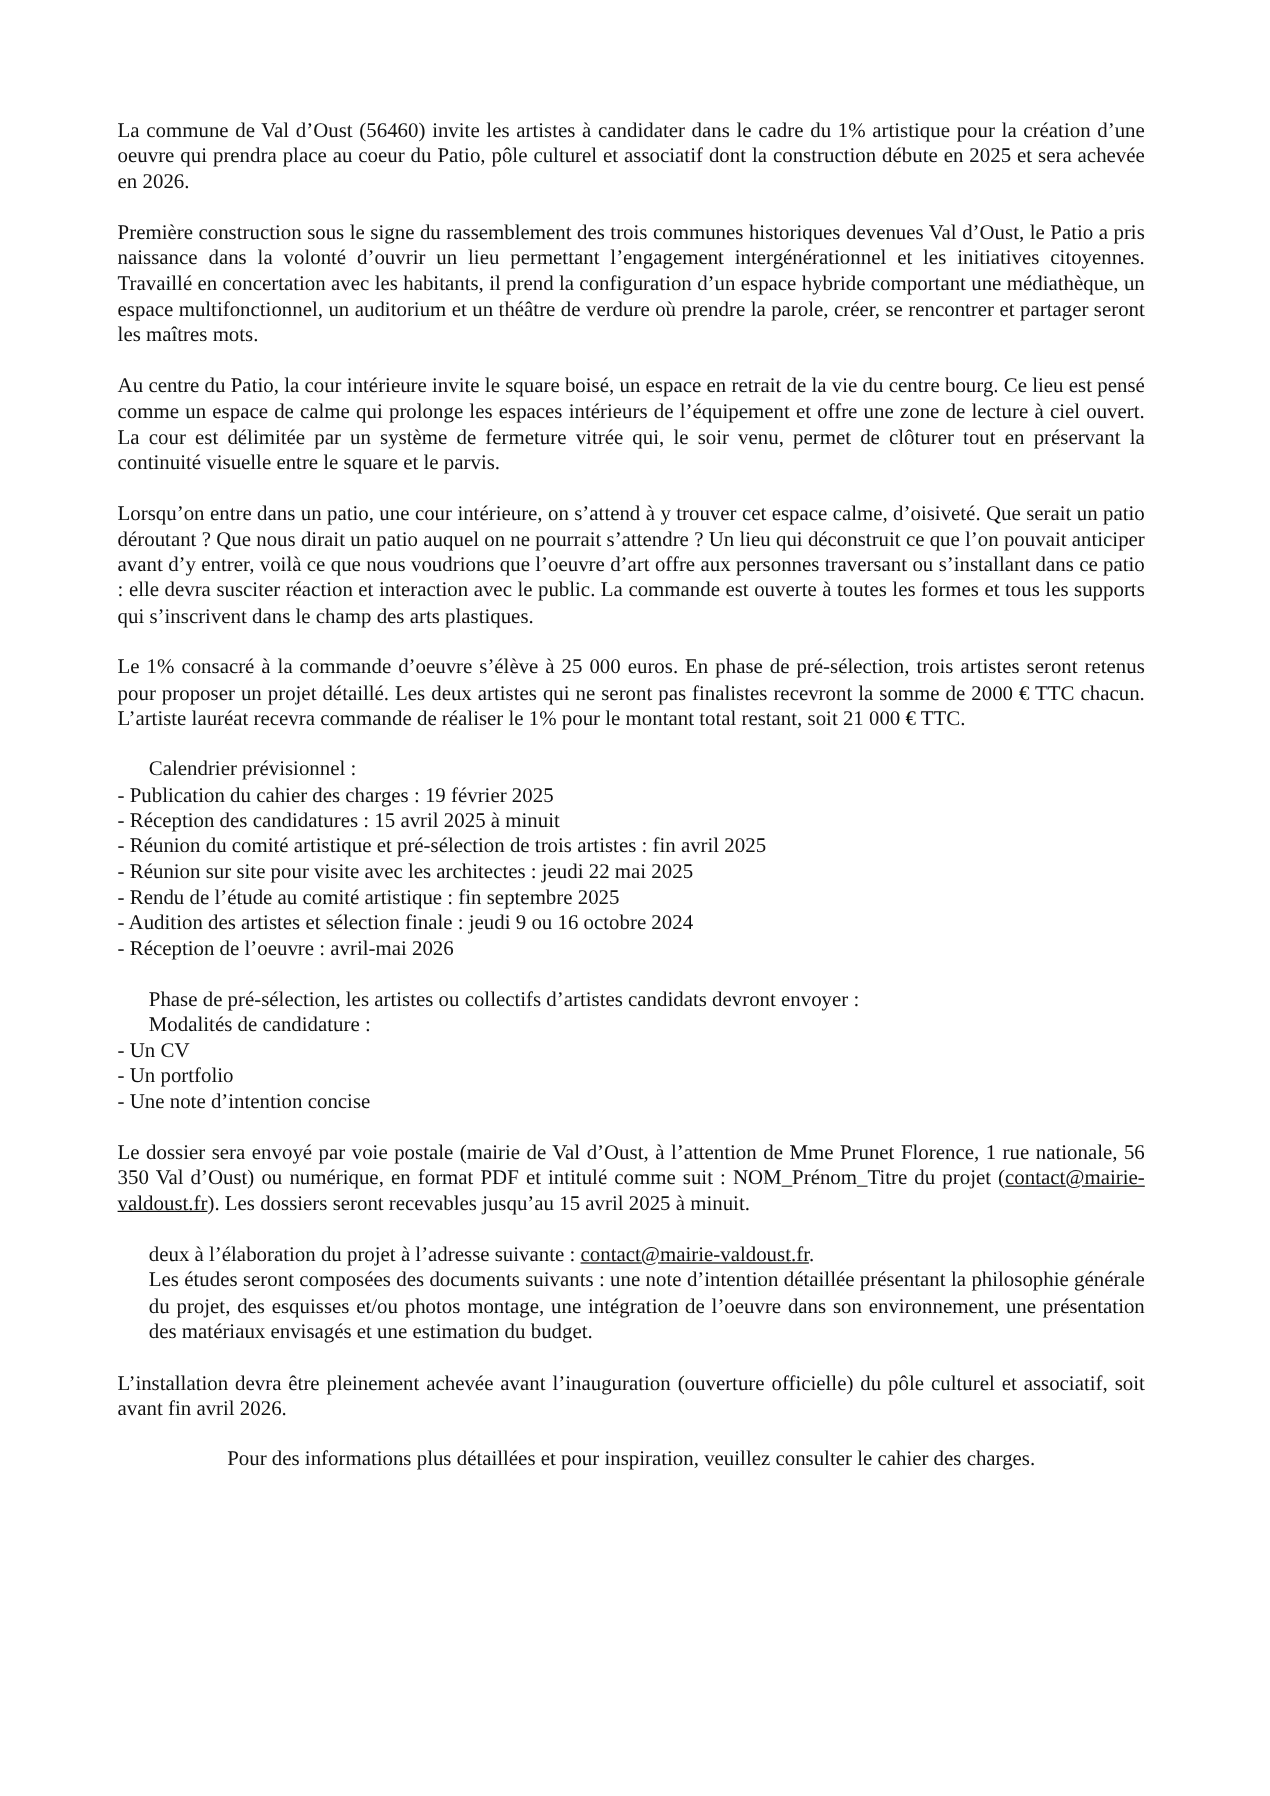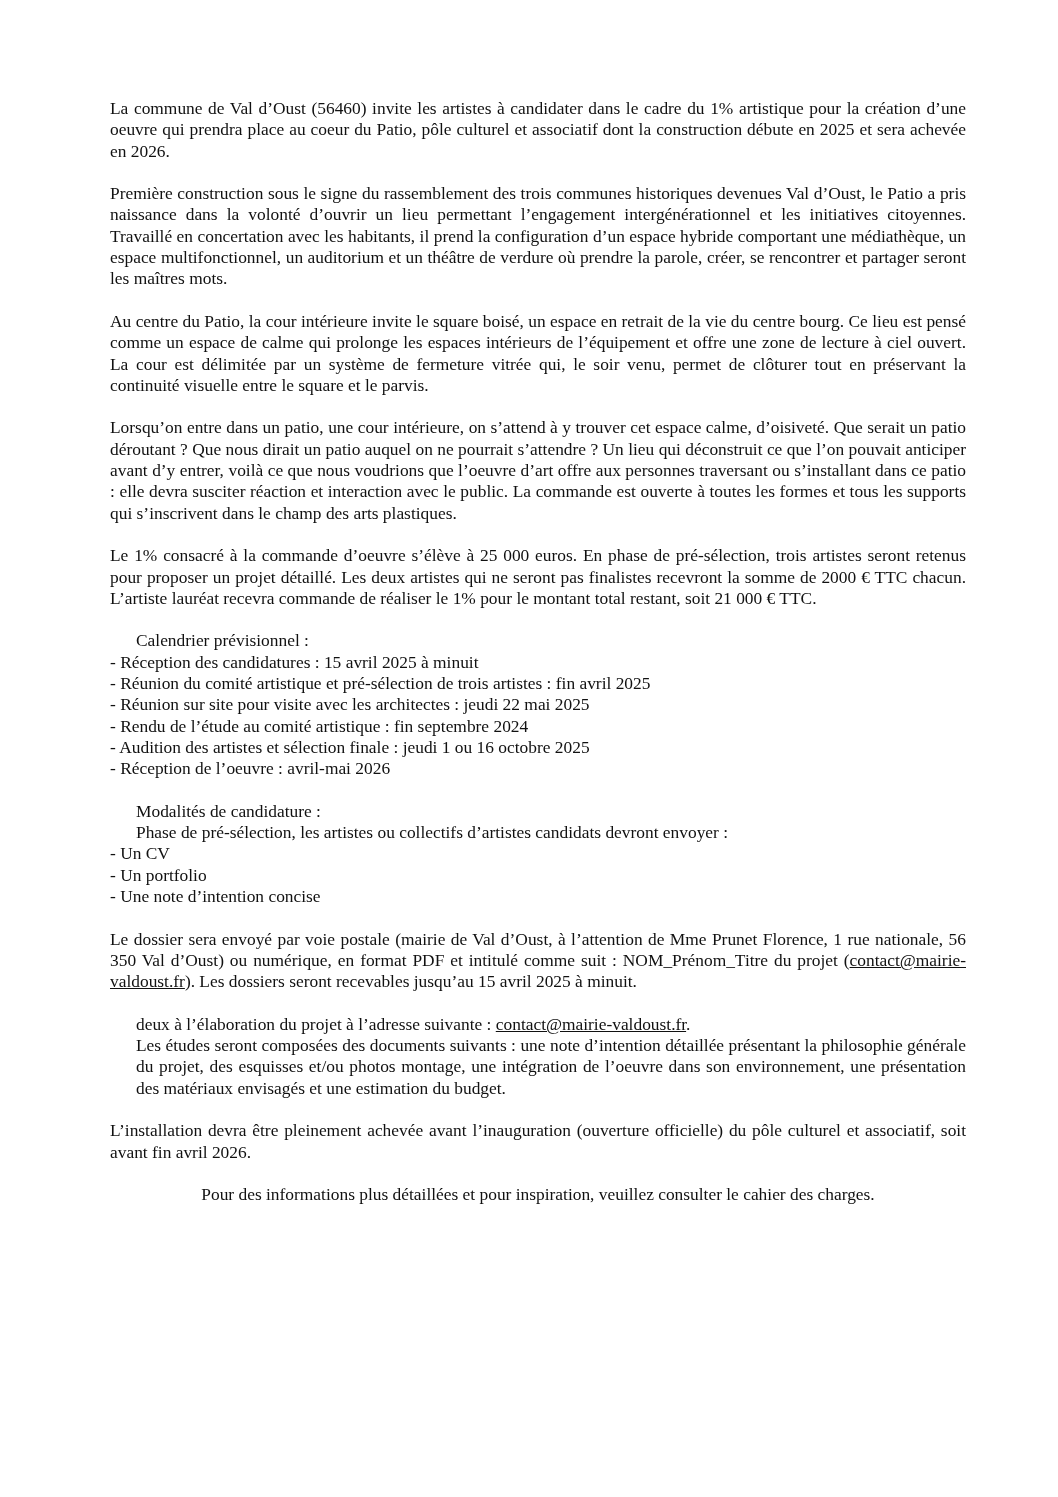--- a/index.html
+++ b/index.html
@@ -8,21 +8,21 @@
       background: #ffffff;
     }
     body {
       width: 1058px;
       height: 1497px;
       position: relative;
       overflow: hidden;
     }
     .page {
       position: absolute;
-      left: 110px;
+      left: 98px;
       top: 98px;
       width: 856px;
       font-family: "Liberation Serif", "DejaVu Serif", serif;
       font-size: 17.4px;
       line-height: 21.3px;
       color: #111111;
     }
     .para {
       margin: 0 0 21.3px 0;
       text-align: justify;
@@ -47,32 +47,33 @@
 
   <p class="para">Au centre du Patio, la cour intérieure invite le square boisé, un espace en retrait de la vie du centre bourg. Ce lieu est pensé comme un espace de calme qui prolonge les espaces intérieurs de l’équipement et offre une zone de lecture à ciel ouvert. La cour est délimitée par un système de fermeture vitrée qui, le soir venu, permet de clôturer tout en préservant la continuité visuelle entre le square et le parvis.</p>
 
   <p class="para">Lorsqu’on entre dans un patio, une cour intérieure, on s’attend à y trouver cet espace calme, d’oisiveté. Que serait un patio déroutant ? Que nous dirait un patio auquel on ne pourrait s’attendre ? Un lieu qui déconstruit ce que l’on pouvait anticiper avant d’y entrer, voilà ce que nous voudrions que l’oeuvre d’art offre aux personnes traversant ou s’installant dans ce patio : elle devra susciter réaction et interaction avec le public. La commande est ouverte à toutes les formes et tous les supports qui s’inscrivent dans le champ des arts plastiques.</p>
 
   <p class="para">Le 1% consacré à la commande d’oeuvre s’élève à 25 000 euros. En phase de pré-sélection, trois artistes seront retenus pour proposer un projet détaillé. Les deux artistes qui ne seront pas finalistes recevront la somme de 2000 € TTC chacun. L’artiste lauréat recevra commande de réaliser le 1% pour le montant total restant, soit 21 000 € TTC.</p>
 
   <div>
     <span class="line">Calendrier prévisionnel :</span>
     <ul class="list">
+      <li>- Publication du cahier des charges : 19 février 2025</li>
       <li>- Réception des candidatures : 15 avril 2025 à minuit</li>
       <li>- Réunion du comité artistique et pré-sélection de trois artistes : fin avril 2025</li>
       <li>- Réunion sur site pour visite avec les architectes : jeudi 22 mai 2025</li>
-      <li>- Rendu de l’étude au comité artistique : fin septembre 2024</li>
-      <li>- Audition des artistes et sélection finale : jeudi 1 ou 16 octobre 2025</li>
+      <li>- Rendu de l’étude au comité artistique : fin septembre 2025</li>
+      <li>- Audition des artistes et sélection finale : jeudi 9 ou 16 octobre 2024</li>
       <li>- Réception de l’oeuvre : avril-mai 2026</li>
     </ul>
   </div>
 
   <div>
+    <span class="line">Phase de pré-sélection, les artistes ou collectifs d’artistes candidats devront envoyer :</span>
     <span class="line">Modalités de candidature :</span>
-    <span class="line">Phase de pré-sélection, les artistes ou collectifs d’artistes candidats devront envoyer :</span>
     <ul class="list">
       <li>- Un CV</li>
       <li>- Un portfolio</li>
       <li>- Une note d’intention concise</li>
     </ul>
   </div>
 
   <p class="para"><span>Le dossier sera envoyé par voie postale (mairie de Val d’Oust, à l’attention de Mme Prunet Florence, 1 rue nationale, 56 350 Val d’Oust) ou numérique, en format PDF et intitulé comme suit : NOM_Prénom_Titre du projet (</span><a class="email">contact@mairie-valdoust.fr</a><span>). Les dossiers seront recevables jusqu’au 15 avril 2025 à minuit.</span></p>
 
   <div class="para">

